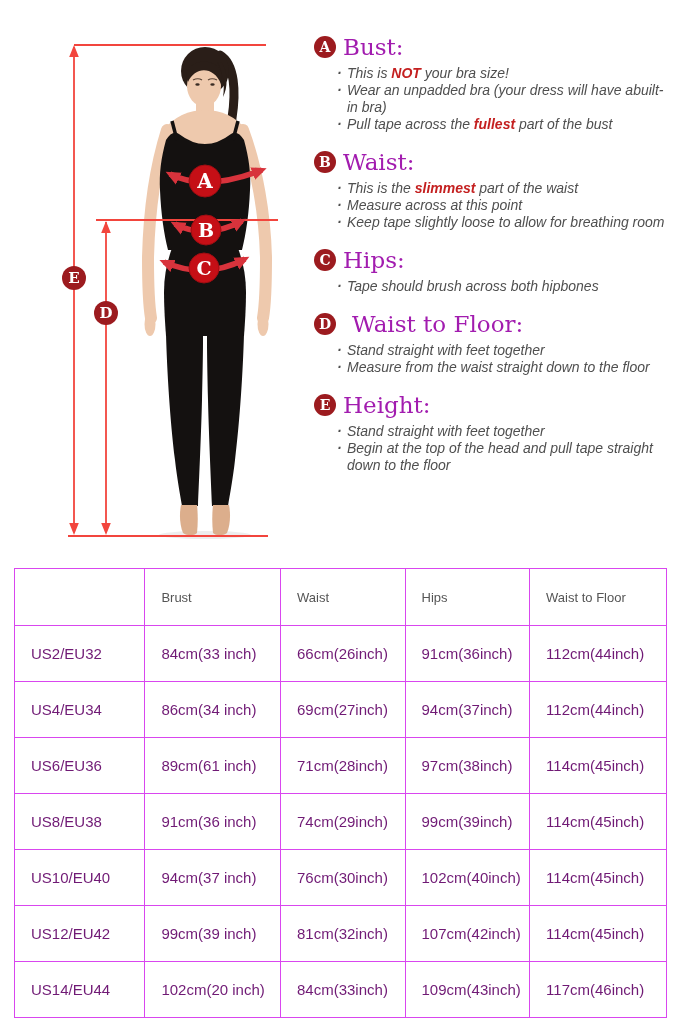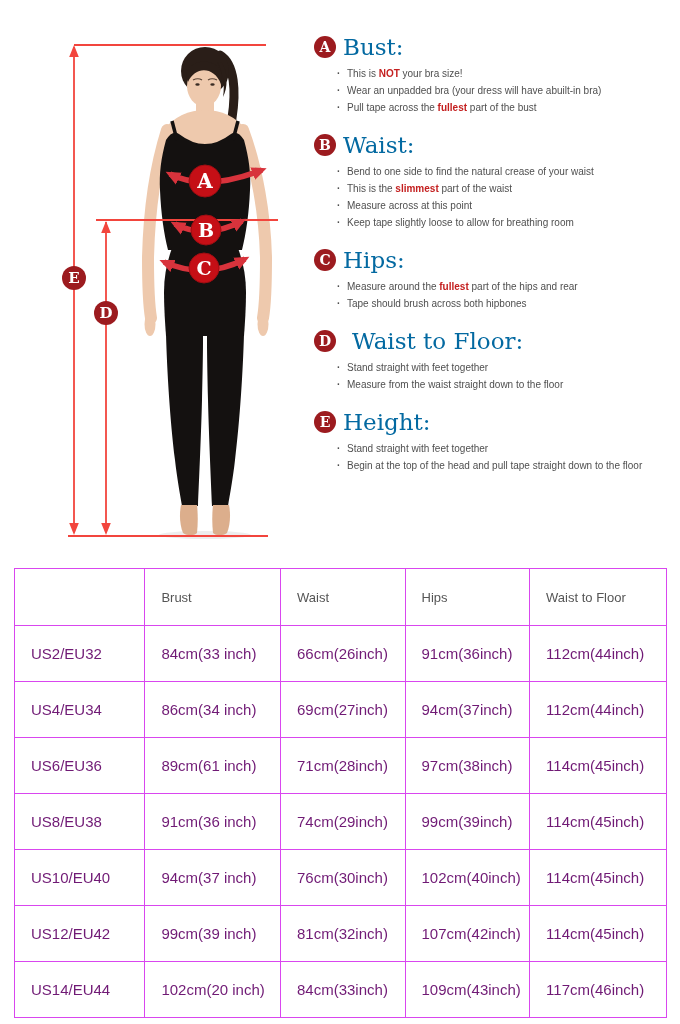--- a/index.html
+++ b/index.html
@@ -8,25 +8,25 @@
   
   .figure-area{position:absolute;left:0;top:0;width:320px;height:560px;}
   .figure-area svg{display:block;}
   
   .sections{position:absolute;left:314px;top:34px;width:356px;}
   .section{margin-bottom:16px;}
   .sec-head{display:flex;align-items:center;height:26px;margin-bottom:5px;}
   .badge{display:inline-flex;align-items:center;justify-content:center;
          width:22px;height:22px;border-radius:50%;background:#9c1b1f;color:#fff;
          font-family:"DejaVu Serif",serif;font-weight:bold;font-size:14px;flex:0 0 22px;}
-  .sec-title{font-family:"DejaVu Serif",serif;font-size:23px;color:#0369a1;margin-left:7px;}
+  .sec-title{font-family:"DejaVu Serif",serif;font-size:23px;color:#a21caf;margin-left:7px;}
   .sec-title.indent{margin-left:16px;}
   ul.bullets{list-style:none;margin:0 0 0 22px;padding:0;}
-  ul.bullets li{position:relative;padding-left:11px;font-size:10px;color:#4f4f4f;
-                line-height:17px;max-width:333px;}
+  ul.bullets li{position:relative;padding-left:11px;font-size:14px;color:#4f4f4f;
+                line-height:17px;max-width:333px;font-style:italic;}
   ul.bullets li::before{content:"\00B7";position:absolute;left:1px;top:0;color:#4f4f4f;
                 font-weight:bold;}
   .hl{color:#c42020;font-weight:bold;}
   
   .table-wrap{position:absolute;left:14px;top:568px;width:653px;}
   table.size{border-collapse:collapse;width:100%;table-layout:fixed;}
   table.size th,table.size td{border:1px solid #d946ef;text-align:left;
         padding:0 6px 0 16px;font-weight:normal;overflow:hidden;white-space:nowrap;}
   table.size th{height:56px;font-size:13px;color:#555;vertical-align:middle;}
   table.size td{height:55px;font-size:15px;color:#701a75;vertical-align:middle;}
@@ -148,33 +148,31 @@
           <li><span>Wear an unpadded bra (your dress will have abuilt-in bra)</span></li>
           <li><span>Pull tape across the </span><span class="hl">fullest</span><span> part of the bust</span></li>
         </ul>
       </div>
       <div class="section">
         <div class="sec-head">
           <span class="badge">B</span>
           <span class="sec-title">Waist:</span>
         </div>
         <ul class="bullets">
-          <li><span>Bend to one side to find the natural crease of your waist</span></li>
           <li><span>This is the </span><span class="hl">slimmest</span><span> part of the waist</span></li>
           <li><span>Measure across at this point</span></li>
           <li><span>Keep tape slightly loose to allow for breathing room</span></li>
         </ul>
       </div>
       <div class="section">
         <div class="sec-head">
           <span class="badge">C</span>
           <span class="sec-title">Hips:</span>
         </div>
         <ul class="bullets">
-          <li><span>Measure around the </span><span class="hl">fullest</span><span> part of the hips and rear</span></li>
           <li><span>Tape should brush across both hipbones</span></li>
         </ul>
       </div>
       <div class="section">
         <div class="sec-head">
           <span class="badge">D</span>
           <span class="sec-title indent">Waist to Floor:</span>
         </div>
         <ul class="bullets">
           <li><span>Stand straight with feet together</span></li>

